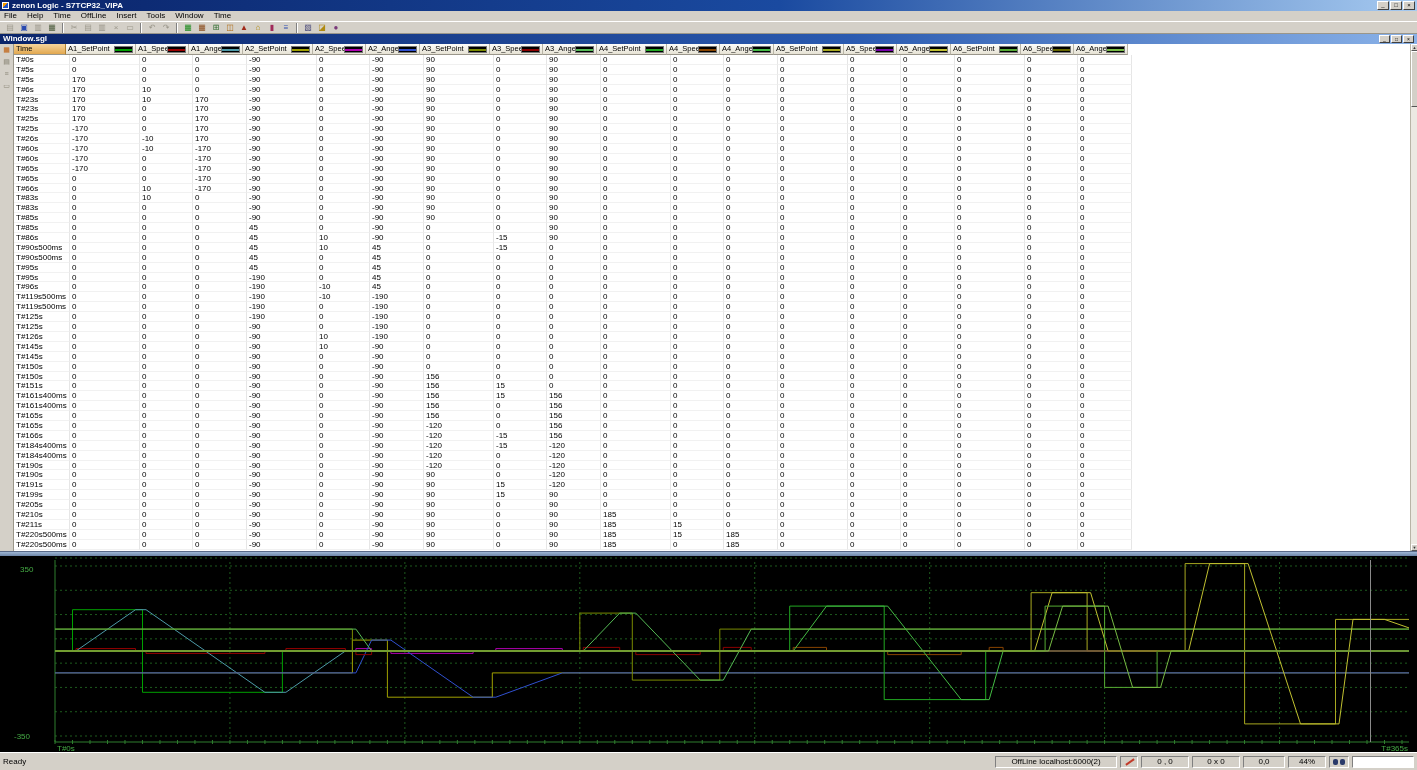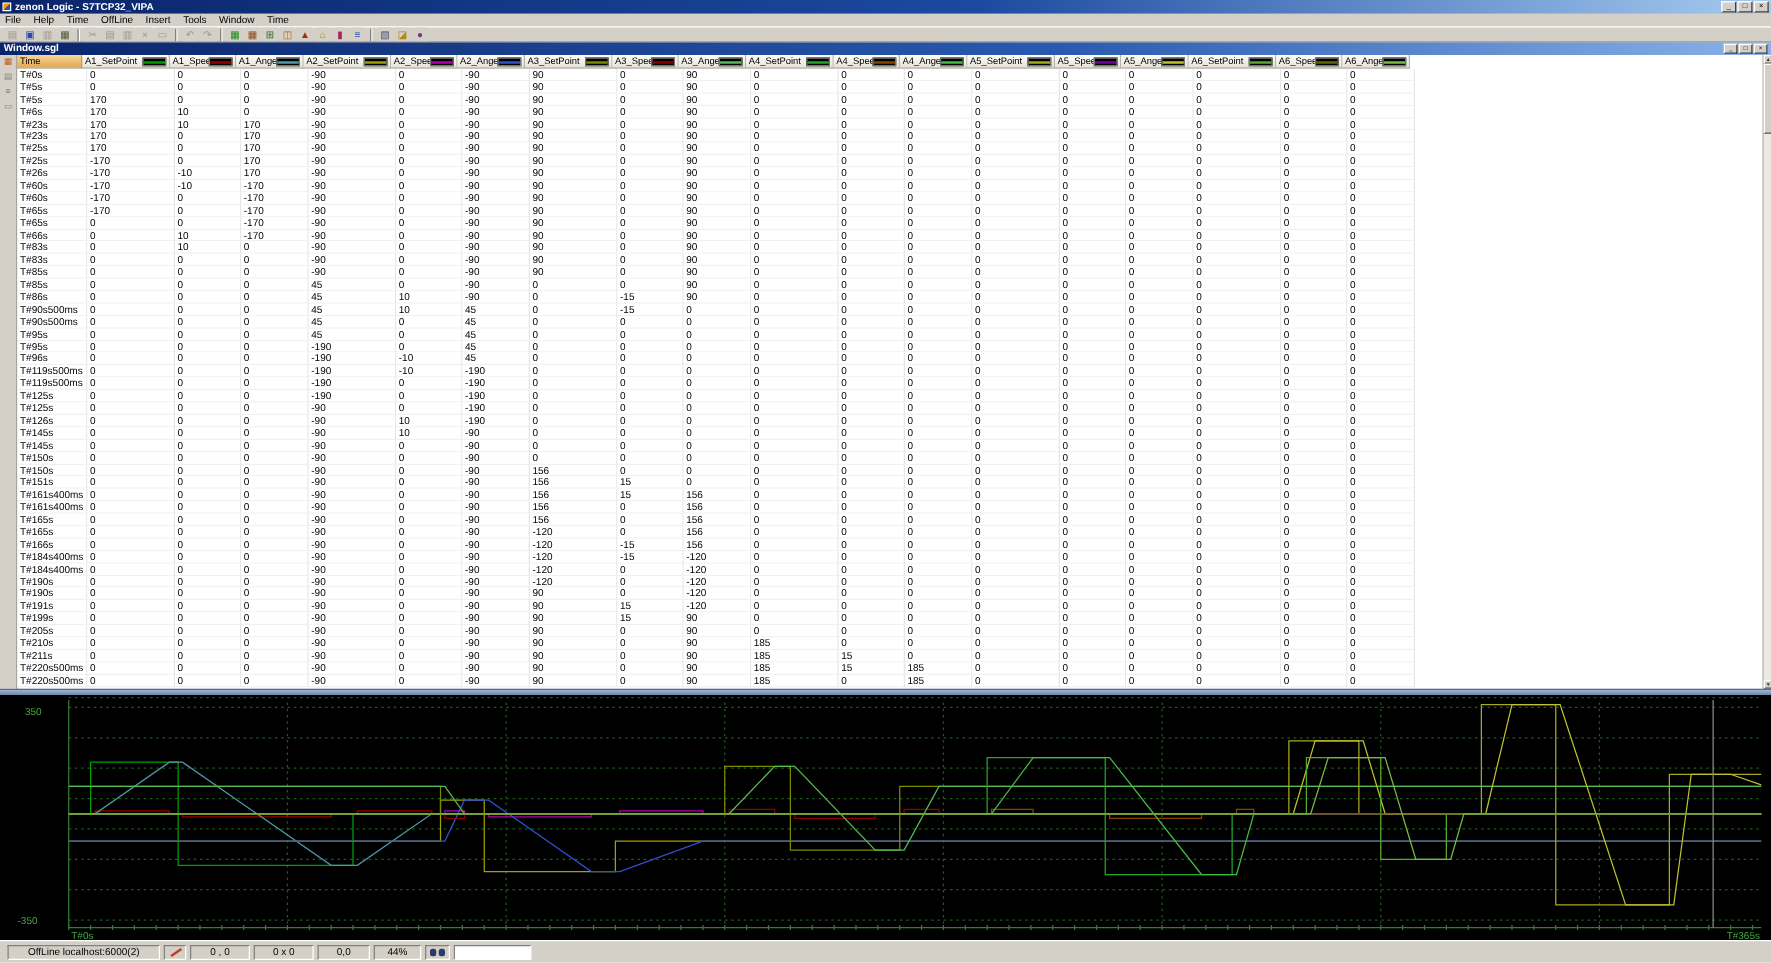--- a/index.html
+++ b/index.html
@@ -1455,20 +1455,21 @@
       <polyline points="55.0,95.0 1048.6,95.0 1062.6,50.1 1108.1,50.1 1132.6,131.4 1160.6,131.4 1171.1,95.0 1409.0,95.0" fill="none" stroke="#77bb44" stroke-width="1"></polyline>
       <line x1="1370.5142118863048" y1="4" x2="1370.5142118863048" y2="186" stroke="#8a8a8a" stroke-width="1"></line>
       <text x="20" y="16" fill="#44aa44" font-size="8" font-family="&quot;Liberation Sans&quot;, sans-serif">350</text>
       <text x="14" y="183" fill="#44aa44" font-size="8" font-family="&quot;Liberation Sans&quot;, sans-serif">-350</text>
       <text x="57" y="195" fill="#44aa44" font-size="8" font-family="&quot;Liberation Sans&quot;, sans-serif">T#0s</text>
       <text x="1408" y="195" fill="#44aa44" font-size="8" font-family="&quot;Liberation Sans&quot;, sans-serif" text-anchor="end">T#365s</text>
     </svg>
   </div>
 
 <div id="statusbar">
+  <span id="status-ready">Ready</span>
   <span class="spanel" style="width:122px">OffLine localhost:6000(2)</span>
   <span class="spanel" style="width:18px">
       <span id="pen-icon"></span>
     </span>
   <span class="spanel" style="width:48px">0 , 0</span>
   <span class="spanel" style="width:48px">0 x 0</span>
   <span class="spanel" style="width:42px">0,0</span>
   <span class="spanel" style="width:38px">44%</span>
   <span class="spanel" style="width:20px">
       <span id="binoc-icon"></span>

